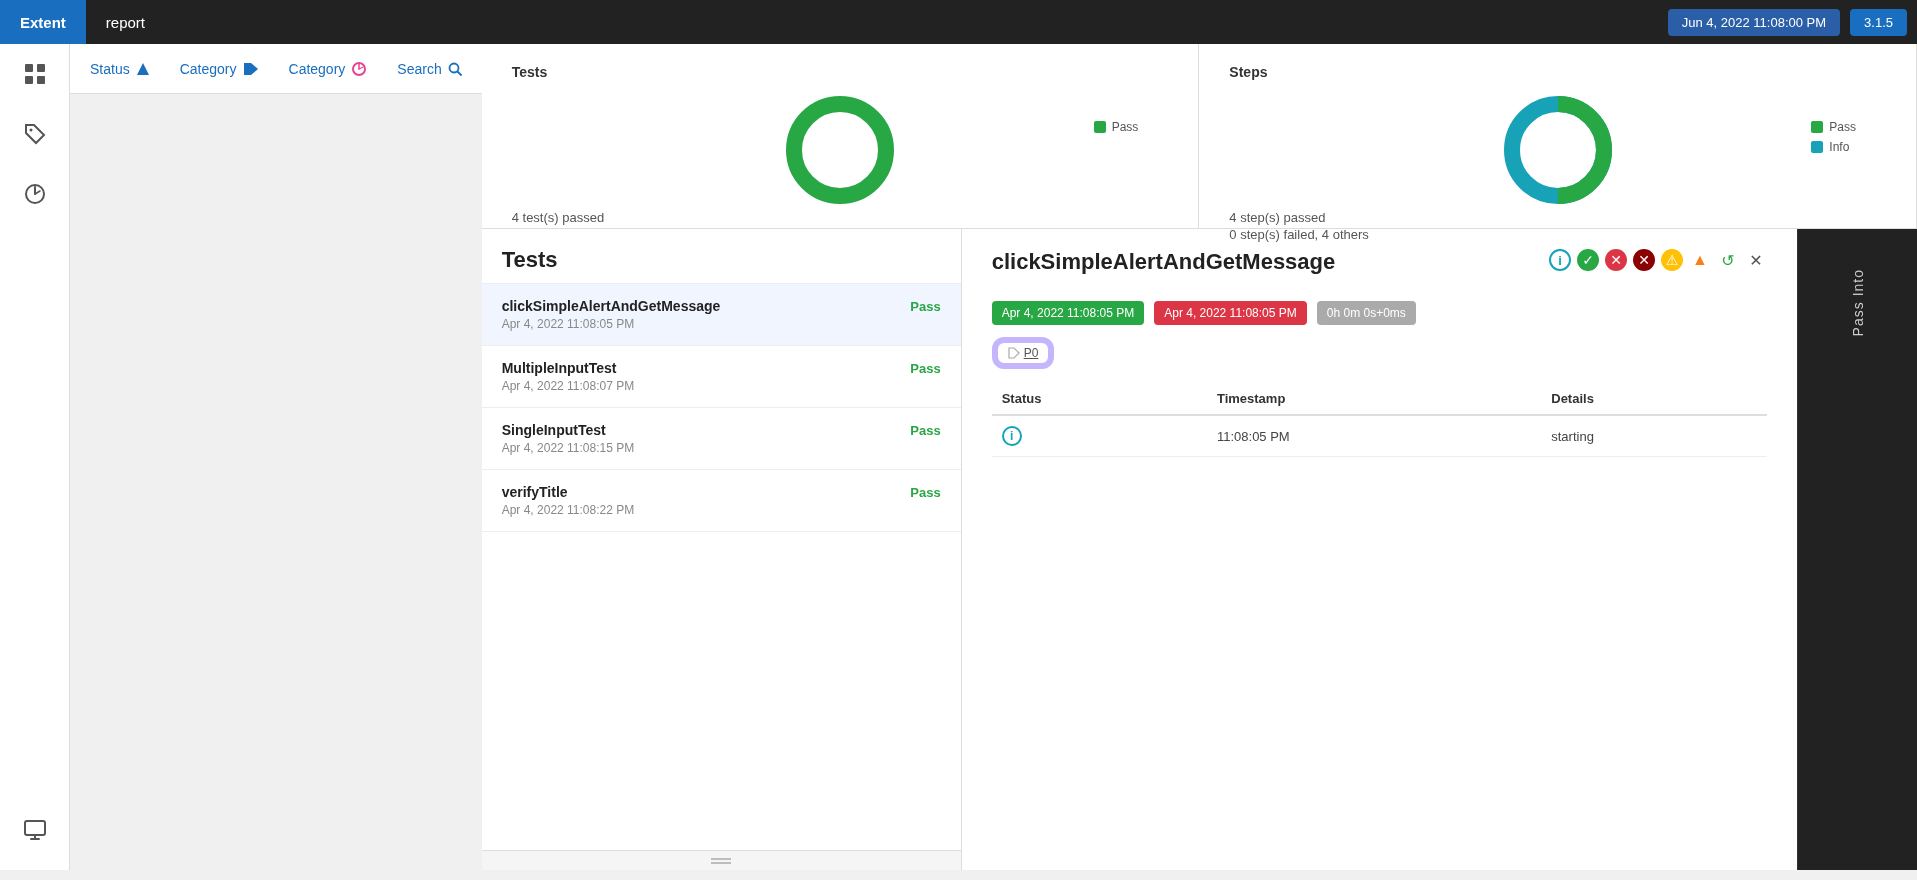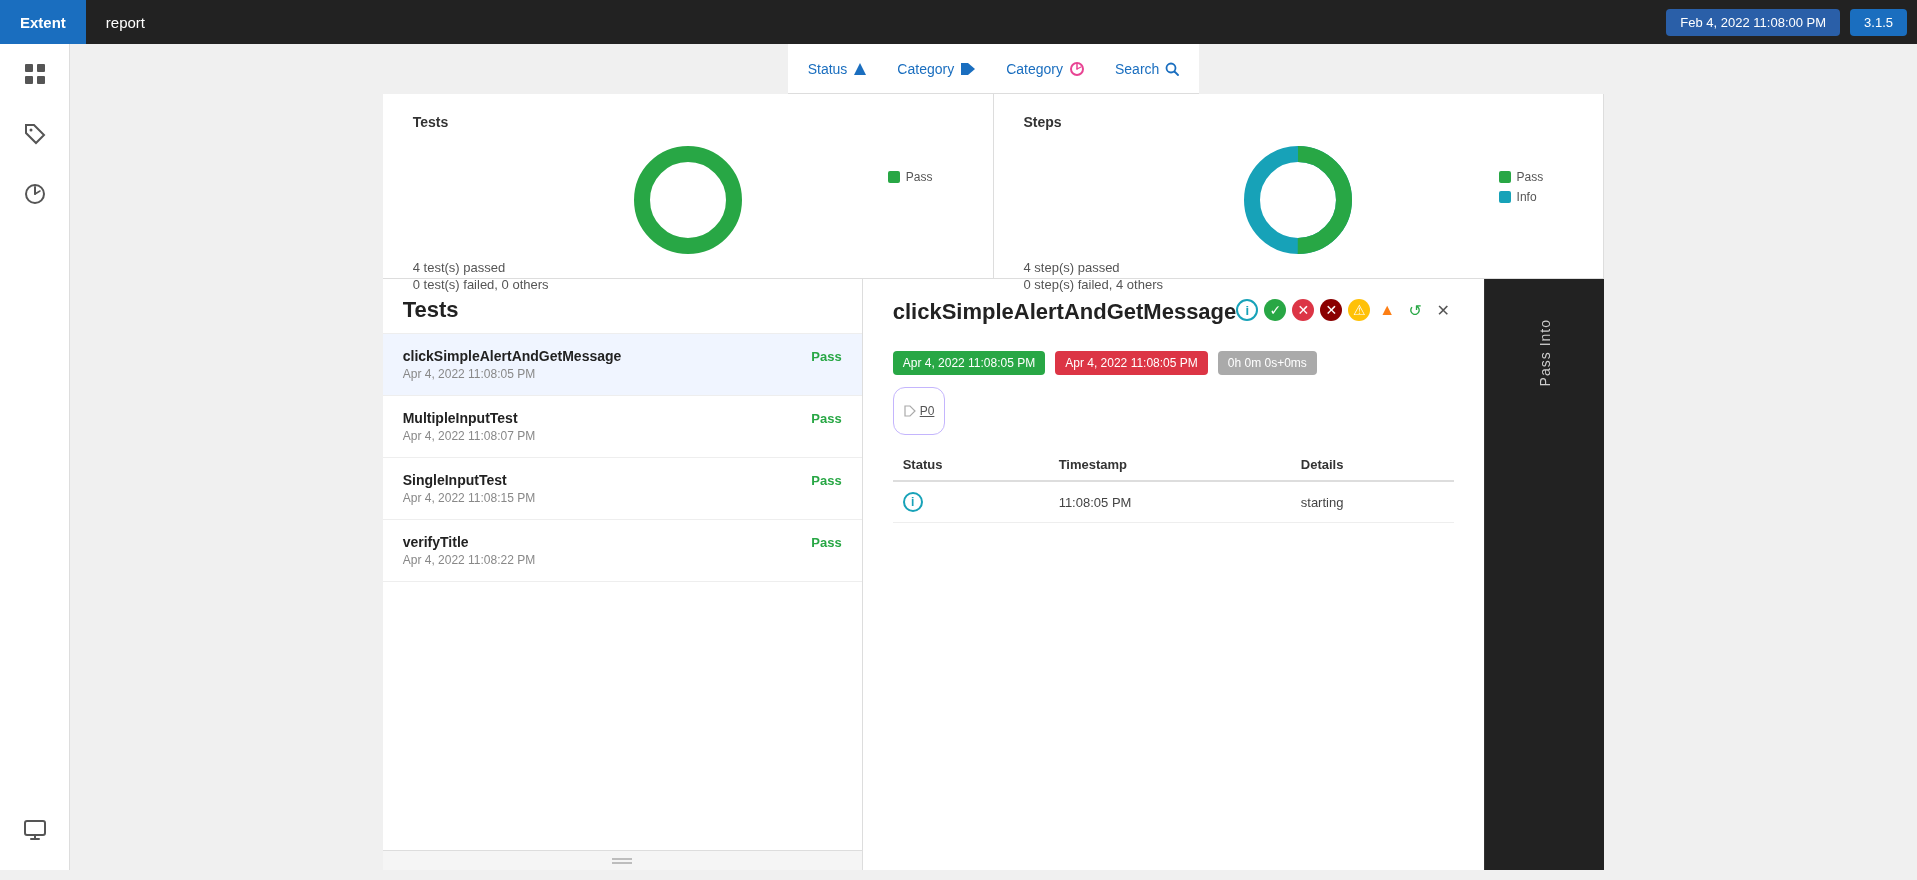--- a/index.html
+++ b/index.html
@@ -73,23 +73,22 @@
       cursor: pointer;
       border-radius: 4px;
       color: #555;
       font-size: 20px;
     }
 
     
     .main-area {
       flex: 1;
       display: flex;
-      flex-direction: column;
+      flex-direction: row;
       overflow: hidden;
-      align-items: center;
     }
 
     
     .nav-bar {
       background: #fff;
       height: 50px;
       display: flex;
       align-items: center;
       padding: 0 20px;
       gap: 30px;
@@ -282,23 +281,23 @@
     }
     .detail-desc {
       font-size: 14px;
       color: #333;
       margin-bottom: 12px;
     }
     .tag-badge {
       display: inline-flex;
       align-items: center;
       gap: 4px;
-      border: 1px solid #c4b5fd;
+      border: 6px solid #c4b5fd;
       border-radius: 12px;
-      padding: 16px 10px;
+      padding: 3px 10px;
       font-size: 12px;
       color: #555;
       margin-bottom: 14px;
       text-decoration: underline;
     }
     .steps-table {
       width: 100%;
       border-collapse: collapse;
       font-size: 13px;
     }
@@ -366,21 +365,21 @@
       font-size: 14px;
       letter-spacing: 1px;
     }
   </style>
 </head>
 <body>
 
 <div class="top-bar">
   <div class="top-bar-extent">Extent</div>
   <div class="top-bar-title">report</div>
-  <div class="top-bar-date">Feb 4, 2022 11:08:00 PM</div>
+  <div class="top-bar-date">Jun 4, 2022 11:08:00 PM</div>
   <div class="top-bar-version">3.1.5</div>
 </div>
 
 <div class="layout">
 
   <div class="icon-sidebar">
     <div class="icon-sidebar-item">
       <svg width="22" height="22" viewBox="0 0 22 22" fill="none">
         <rect x="1" y="1" width="8" height="8" rx="1" fill="#555"></rect>
         <rect x="13" y="1" width="8" height="8" rx="1" fill="#555"></rect>
@@ -458,21 +457,20 @@
             </div>
             <div class="legend">
               <div class="legend-item">
                 <div class="legend-dot" style="background:#28a745;"></div>
                 <span>Pass</span>
               </div>
             </div>
           </div>
           <div class="summary-stats">
             <div>4 test(s) passed</div>
-            <div>0 test(s) failed, 0 others</div>
           </div>
         </div>
 
         <div class="summary-panel">
           <div class="summary-panel-title">Steps</div>
           <div class="donut-area">
             <div class="donut-container">
               <svg viewBox="0 0 120 120">
 
                 <circle cx="60" cy="60" r="46" fill="none" stroke="#17a2b8" stroke-width="16"></circle>

